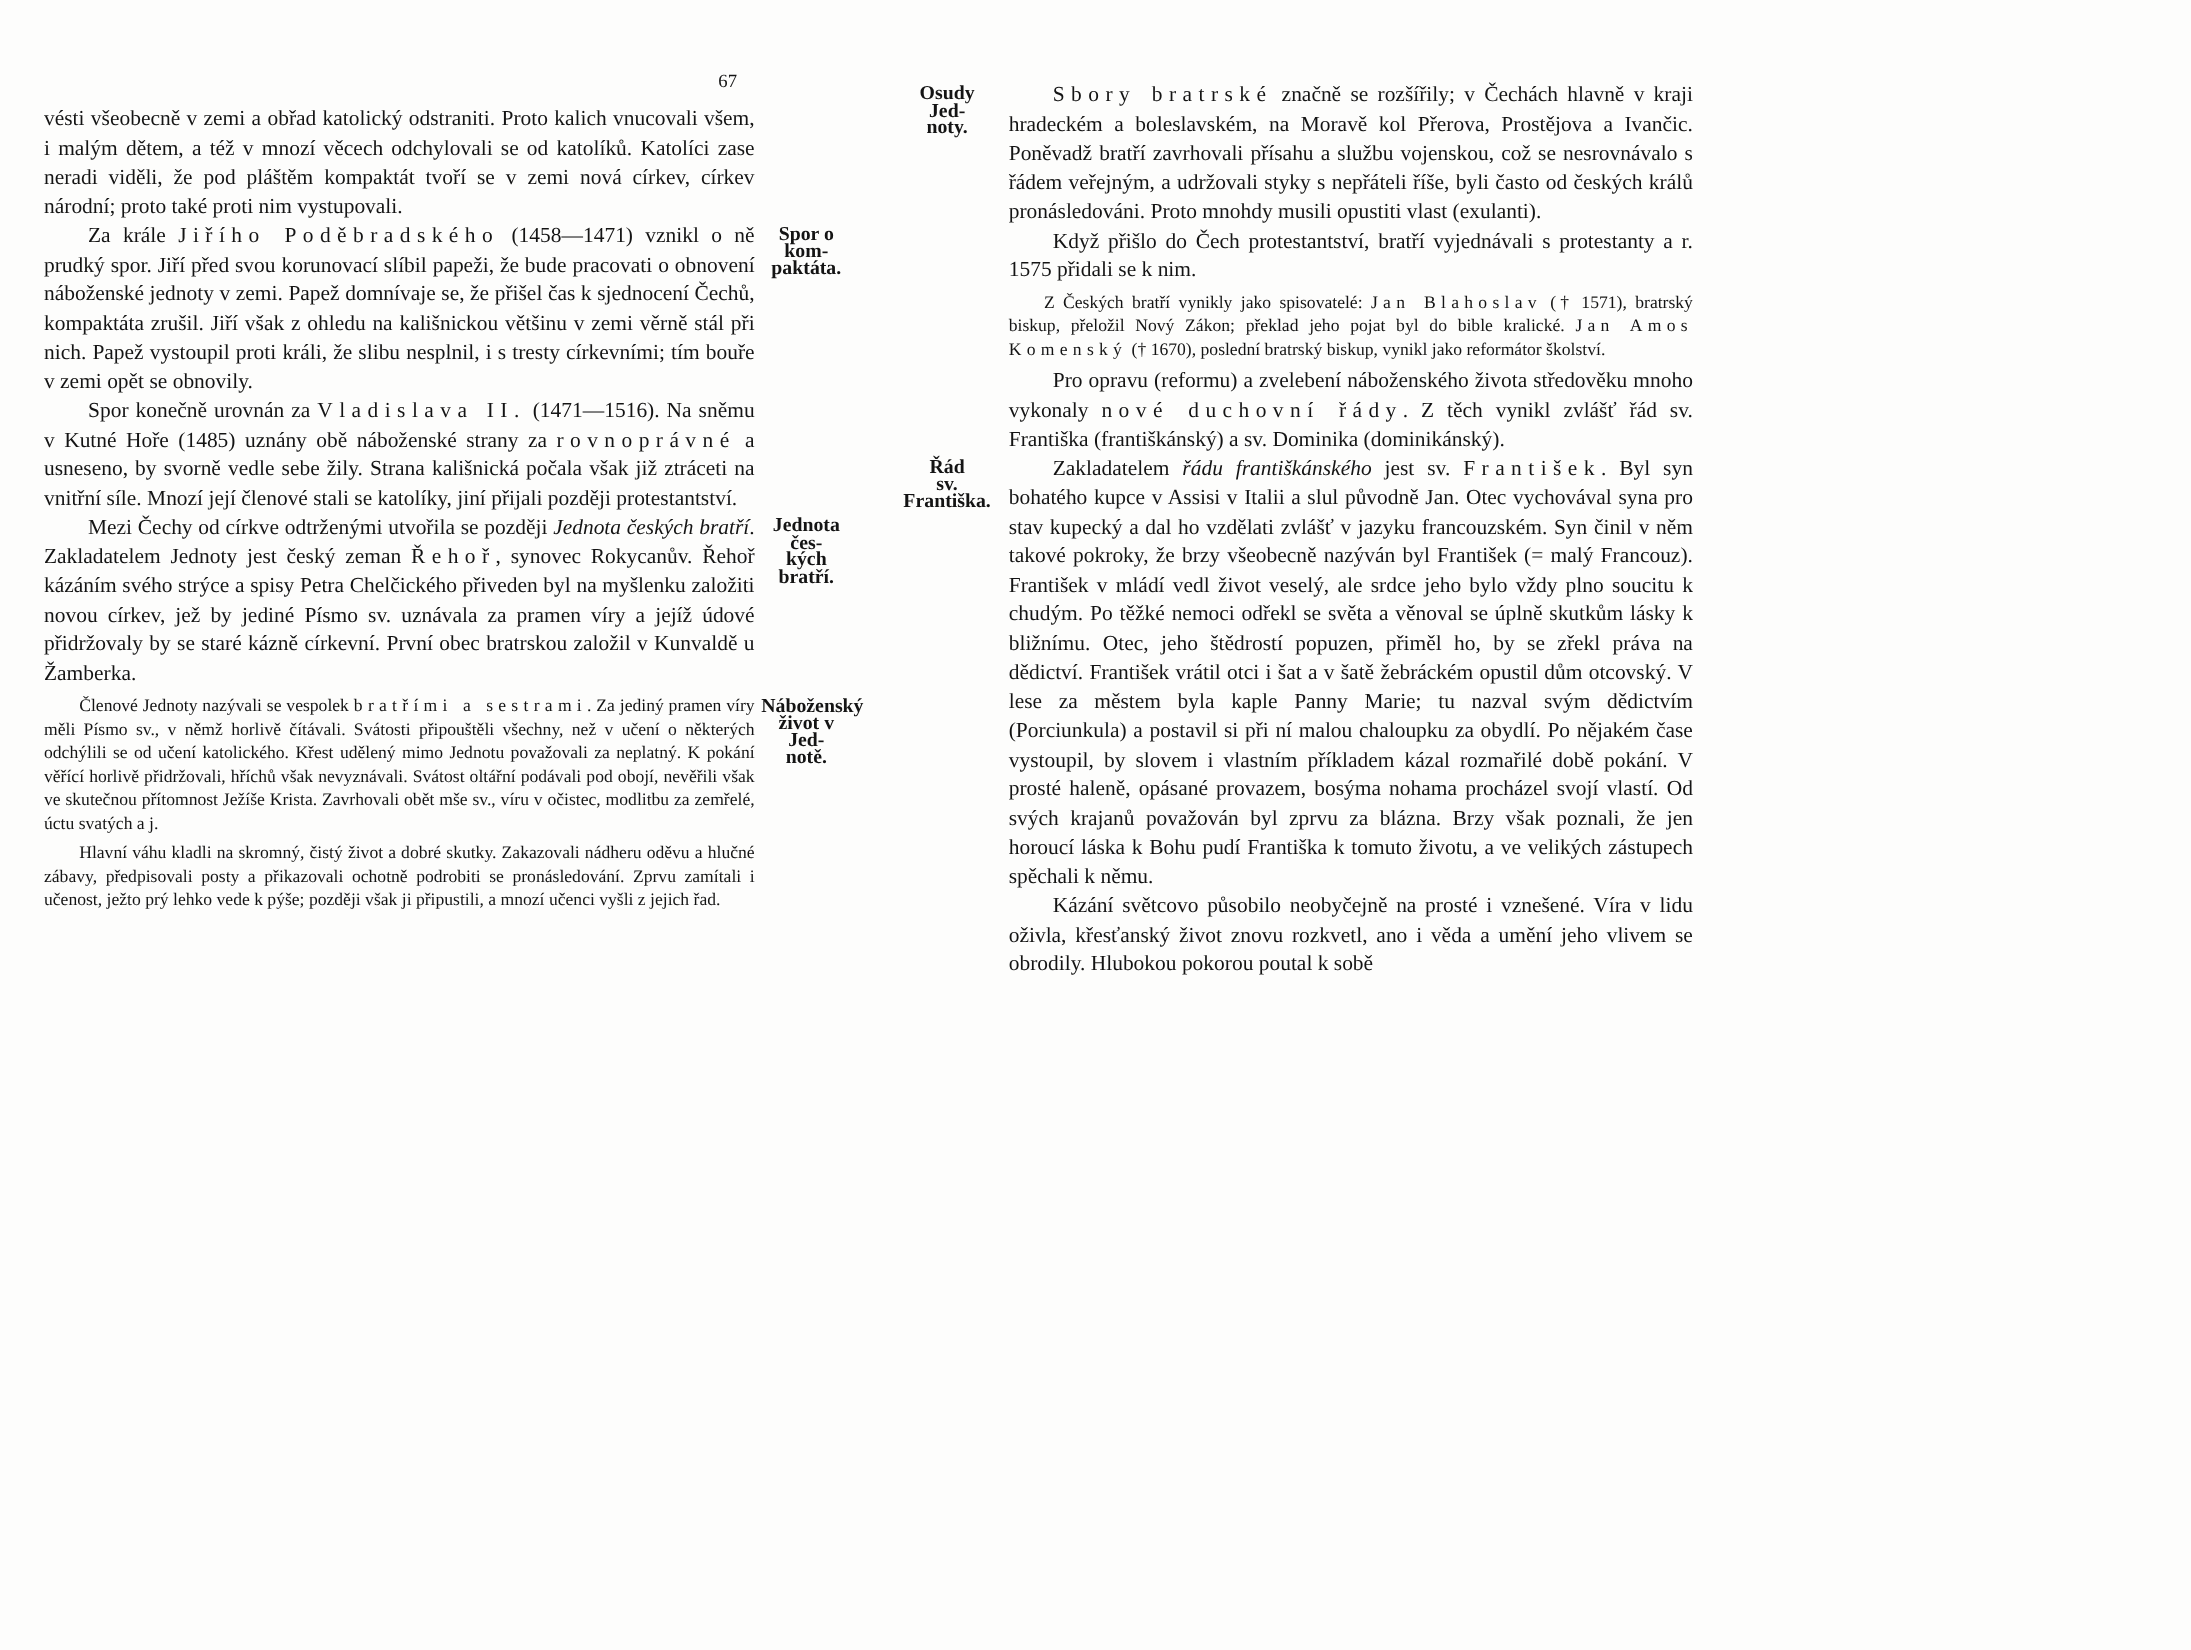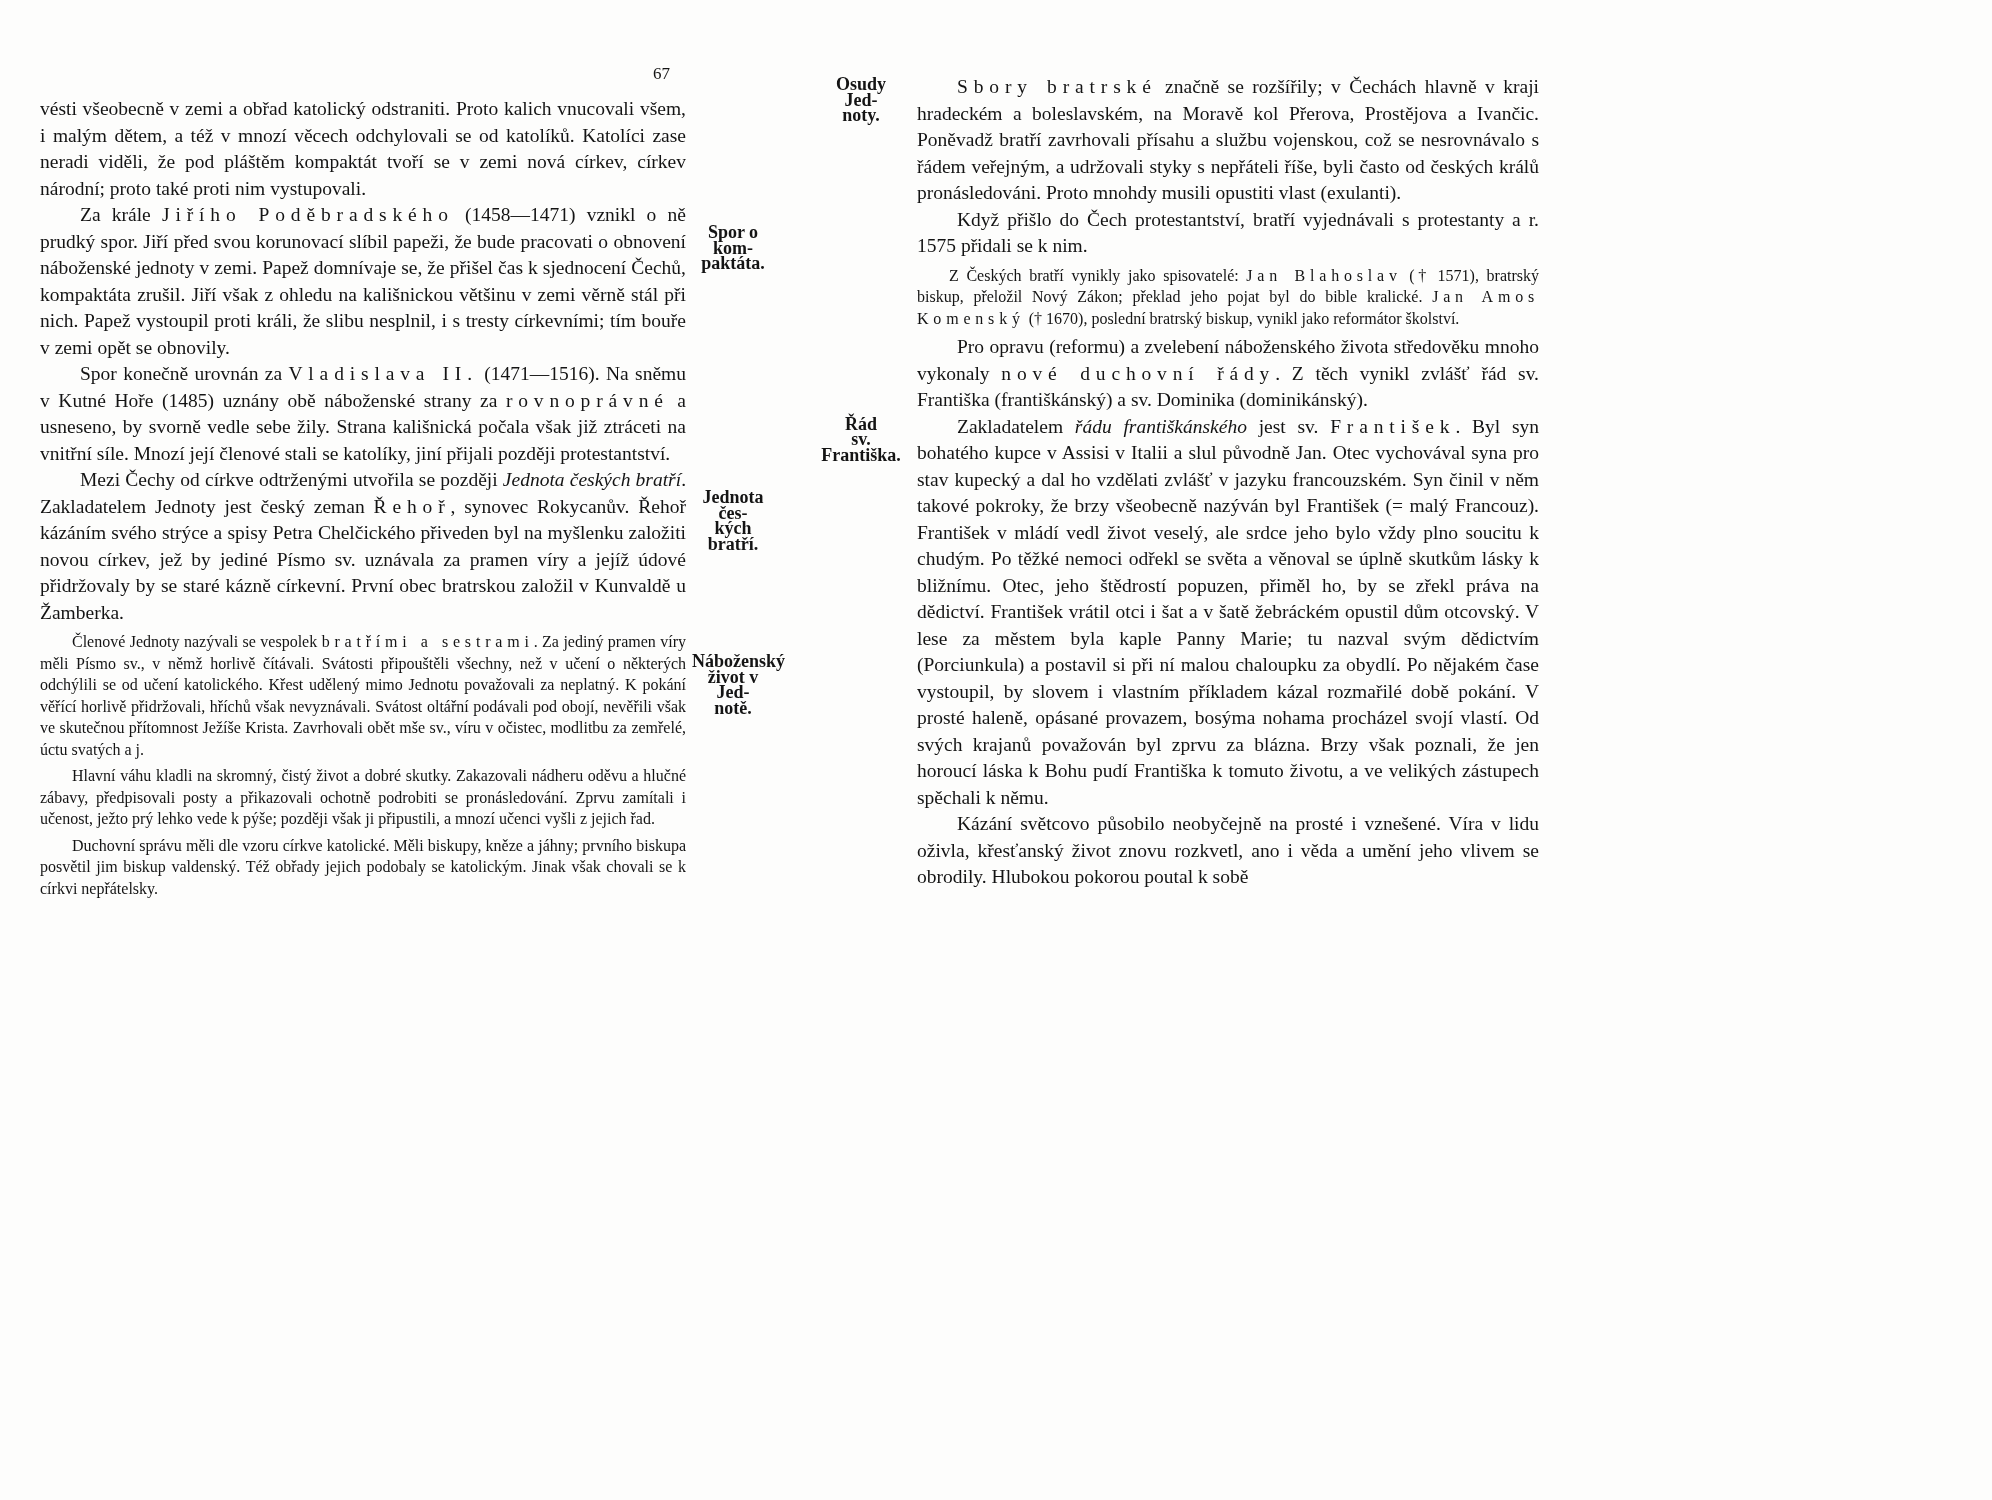--- a/index.html
+++ b/index.html
@@ -35,42 +35,41 @@
   .heading {
     font-weight: bold; font-size: 20.5px; line-height: 26px;
     text-align: center; margin: 26px 0 16px 0;
   }
 
   .margin-note {
     position: absolute; top: 3px;
     font-weight: bold; font-size: 18px; line-height: 15.5px;
     white-space: pre-line; text-indent: 0; text-align: center;
   }
-  .page-left  .margin-note { left: calc(100% + 6px);  width: 82px; margin-top: 20px; }
+  .page-left  .margin-note { left: calc(100% + 6px);  width: 82px; }
   .page-right .margin-note { right: calc(100% + 14px); width: 84px; }
 </style>
 </head>
 <body>
 
 <div class="spread">
 
   <section class="page page-left">
     <div class="pagenum">67</div>
     <div class="page-body">
         <div class="para normal"><span class="run">vésti všeobecně v zemi a obřad katolický odstraniti. Proto kalich vnucovali všem, i malým dětem, a též v mnozí věcech odchylovali se od katolíků. Katolíci zase neradi viděli, že pod pláštěm kompaktát tvoří se v zemi nová církev, církev národní; proto také proti nim vystupovali.</span></div>
         <div class="para normal indent"><span class="margin-note">Spor o kom-
 paktáta.</span><span class="run">Za krále </span><span class="run spaced">Jiřího Poděbradského</span><span class="run"> (1458—1471) vznikl o ně prudký spor. Jiří před svou korunovací slíbil papeži, že bude pracovati o obnovení náboženské jednoty v zemi. Papež domnívaje se, že přišel čas k sjednocení Čechů, kompaktáta zrušil. Jiří však z ohledu na kališnickou většinu v zemi věrně stál při nich. Papež vystoupil proti králi, že slibu nesplnil, i s tresty církevními; tím bouře v zemi opět se obnovily.</span></div>
         <div class="para normal indent"><span class="run">Spor konečně urovnán za </span><span class="run spaced">Vladislava II.</span><span class="run"> (1471—1516). Na sněmu v Kutné Hoře (1485) uznány obě náboženské strany za </span><span class="run spaced">rovnoprávné</span><span class="run"> a usneseno, by svorně vedle sebe žily. Strana kališnická počala však již ztráceti na vnitřní síle. Mnozí její členové stali se katolíky, jiní přijali později protestantství.</span></div>
         <div class="para normal indent"><span class="margin-note">Jednota čes-
 kých bratří.</span><span class="run">Mezi Čechy od církve odtrženými utvořila se později </span><span class="run italic">Jednota českých bratří</span><span class="run">. Zakladatelem Jednoty jest český zeman </span><span class="run spaced">Řehoř</span><span class="run">, synovec Rokycanův. Řehoř kázáním svého strýce a spisy Petra Chelčického přiveden byl na myšlenku založiti novou církev, jež by jediné Písmo sv. uznávala za pramen víry a jejíž údové přidržovaly by se staré kázně církevní. První obec bratrskou založil v Kunvaldě u Žamberka.</span></div>
         <div class="para small indent"><span class="margin-note">Náboženský
 život v Jed-
 notě.</span><span class="run">Členové Jednoty nazývali se vespolek </span><span class="run spaced">bratřími a sestrami</span><span class="run">. Za jediný pramen víry měli Písmo sv., v němž horlivě čítávali. Svátosti připouštěli všechny, než v učení o některých odchýlili se od učení katolického. Křest udělený mimo Jednotu považovali za neplatný. K pokání věřící horlivě přidržovali, hříchů však nevyznávali. Svátost oltářní podávali pod obojí, nevěřili však ve skutečnou přítomnost Ježíše Krista. Zavrhovali obět mše sv., víru v očistec, modlitbu za zemřelé, úctu svatých a j.</span></div>
         <div class="para small indent"><span class="run">Hlavní váhu kladli na skromný, čistý život a dobré skutky. Zakazovali nádheru oděvu a hlučné zábavy, předpisovali posty a přikazovali ochotně podrobiti se pronásledování. Zprvu zamítali i učenost, ježto prý lehko vede k pýše; později však ji připustili, a mnozí učenci vyšli z jejich řad.</span></div>
-        <div class="para small indent"><span class="run">Duchovní správu měli dle vzoru církve katolické. Měli biskupy, kněze a jáhny; prvního biskupa posvětil jim biskup valdenský. Též obřady jejich podobaly se katolickým. Jinak však chovali se k církvi nepřátelsky.</span></div>
       </div>
   </section>
 
   <section class="page page-right">
     <div class="page-body">
         <div class="para normal indent"><span class="margin-note">Osudy Jed-
 noty.</span><span class="run spaced">Sbory bratrské</span><span class="run"> značně se rozšířily; v Čechách hlavně v kraji hradeckém a boleslavském, na Moravě kol Přerova, Prostějova a Ivančic. Poněvadž bratří zavrhovali přísahu a službu vojenskou, což se nesrovnávalo s řádem veřejným, a udržovali styky s nepřáteli říše, byli často od českých králů pronásledováni. Proto mnohdy musili opustiti vlast (exulanti).</span></div>
         <div class="para normal indent"><span class="run">Když přišlo do Čech protestantství, bratří vyjednávali s protestanty a r. 1575 přidali se k nim.</span></div>
         <div class="para small indent"><span class="run">Z Českých bratří vynikly jako spisovatelé: </span><span class="run spaced">Jan Blahoslav</span><span class="run"> († 1571), bratrský biskup, přeložil Nový Zákon; překlad jeho pojat byl do bible kralické. </span><span class="run spaced">Jan Amos Komenský</span><span class="run"> († 1670), poslední bratrský biskup, vynikl jako reformátor školství.</span></div>
         <div class="para normal indent"><span class="run">Pro opravu (reformu) a zvelebení náboženského života středověku mnoho vykonaly </span><span class="run spaced">nové duchovní řády</span><span class="run">. Z těch vynikl zvlášť řád sv. Františka (františkánský) a sv. Dominika (dominikánský).</span></div>

